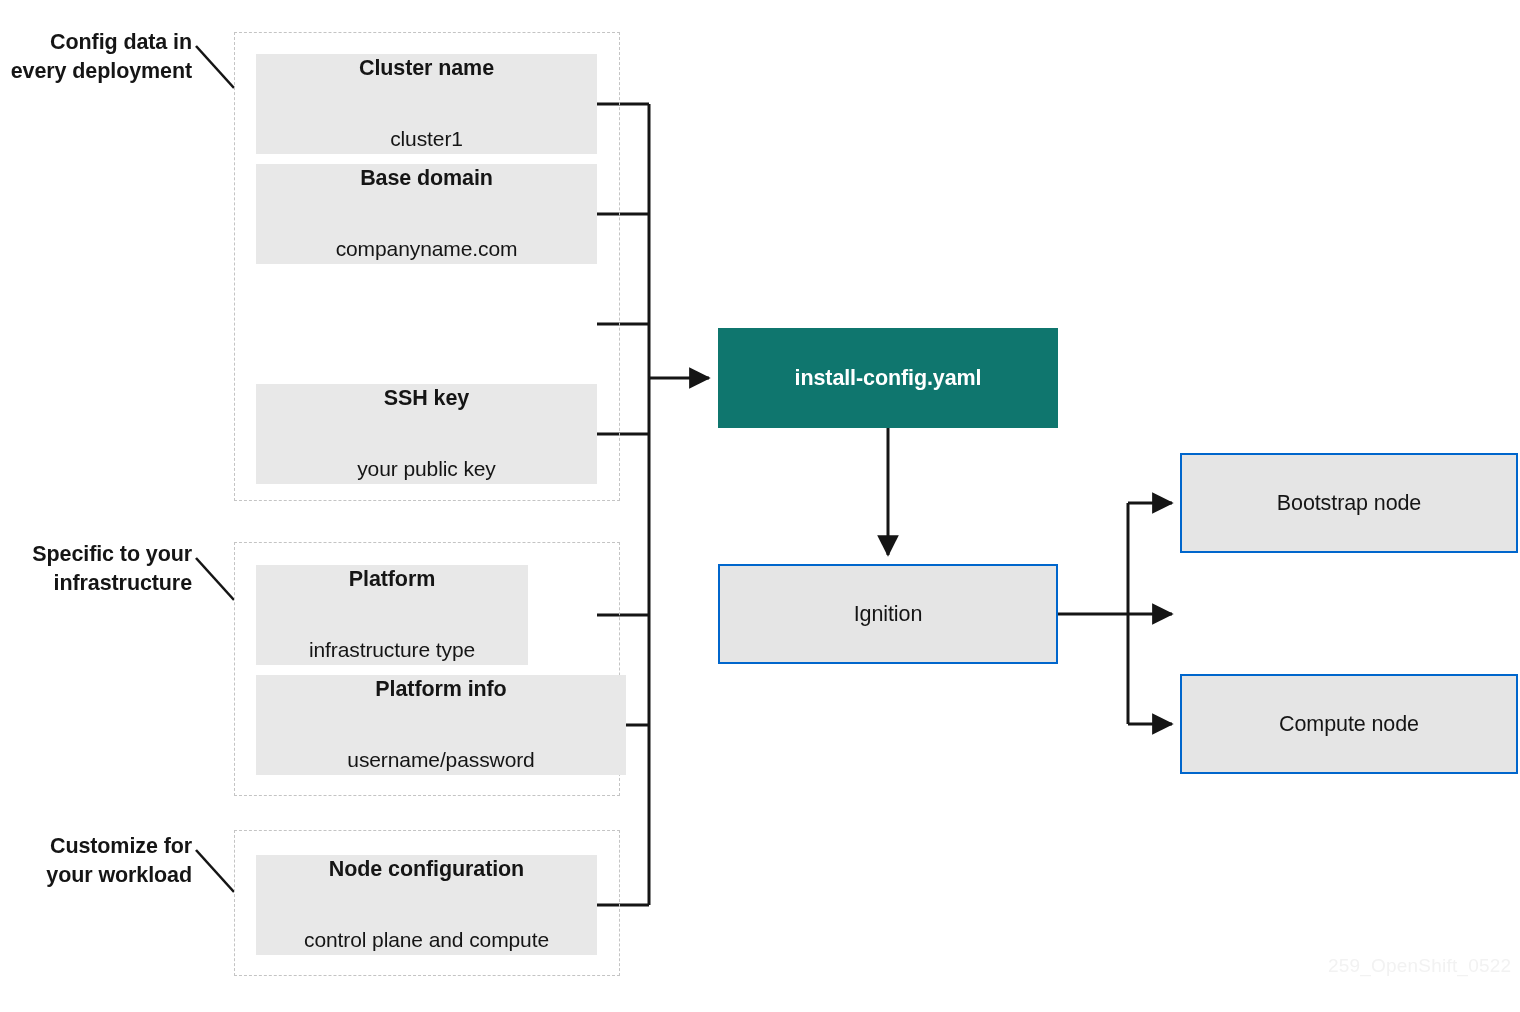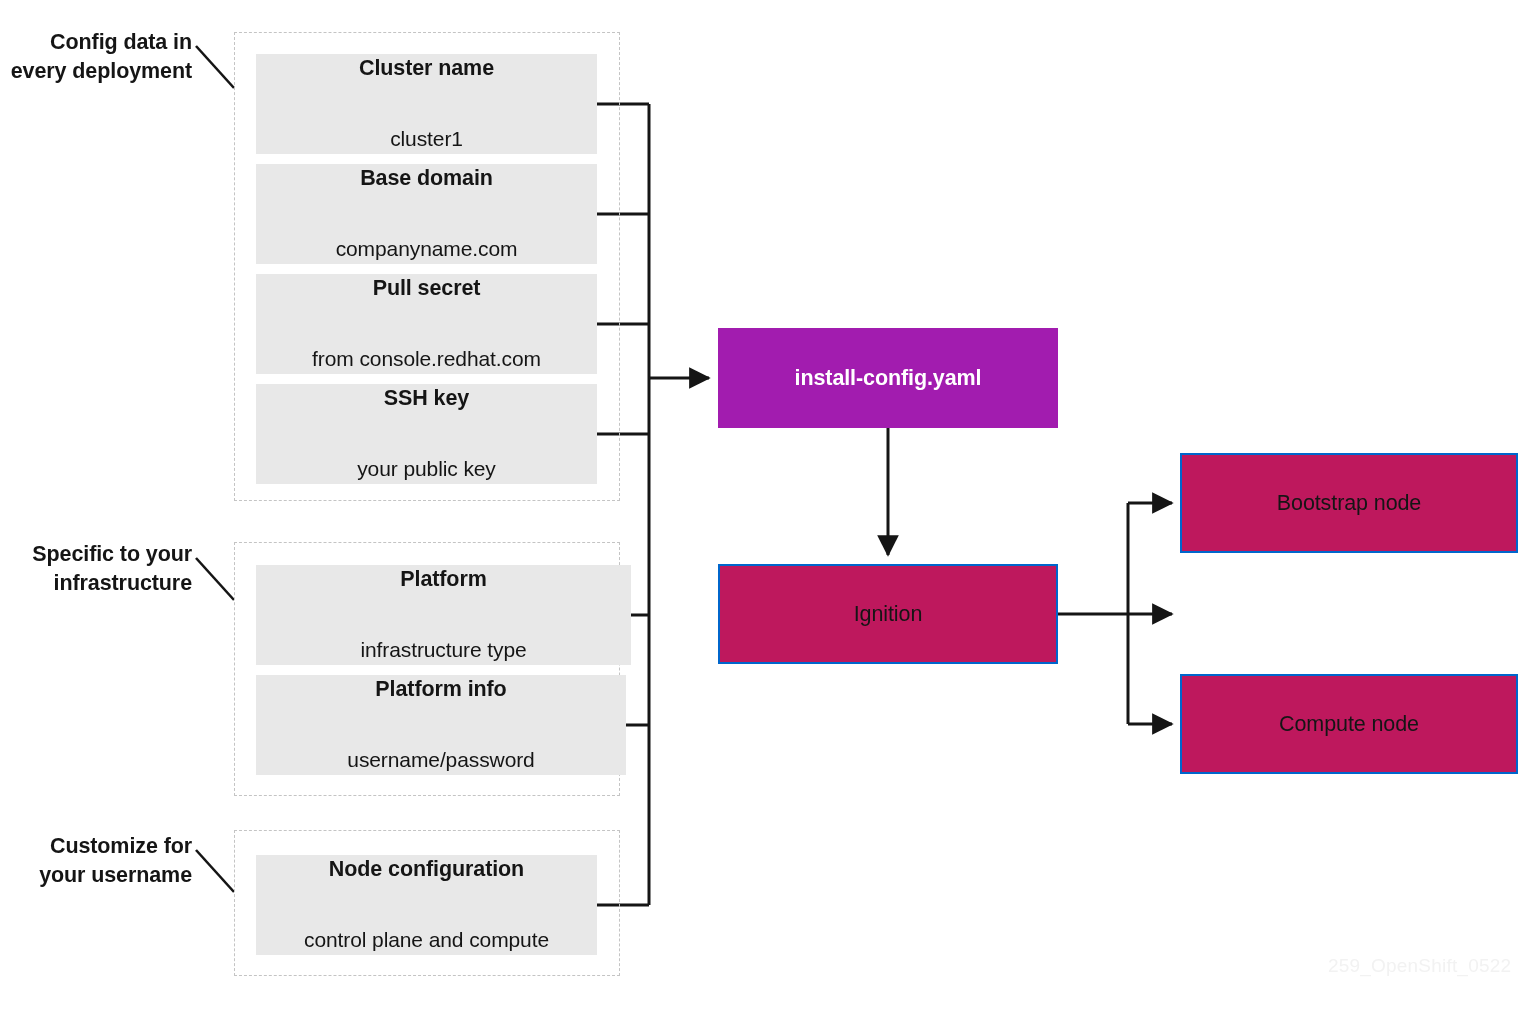--- a/index.html
+++ b/index.html
@@ -63,37 +63,37 @@
     font-size:21px;
     font-weight:normal;
     color:#151515;
     line-height:1.25;
     margin-top:9px;
     letter-spacing:-0.1px;
   }
   
   .box-filled{
     position:absolute;
-    background:#a21caf;
+    background:#0f766e;
     box-sizing:border-box;
     display:flex;
     align-items:center;
     justify-content:center;
     text-align:center;
   }
   .box-filled span{
     font-size:21.5px;
     font-weight:bold;
     color:#ffffff;
     letter-spacing:-0.1px;
   }
   
   .box-outline{
     position:absolute;
-    background:#be185d;
+    background:#e5e5e5;
     border:2.2px solid #0066cc;
     box-sizing:border-box;
     display:flex;
     align-items:center;
     justify-content:center;
     text-align:center;
   }
   .box-outline span{
     font-size:21.5px;
     font-weight:normal;
@@ -150,47 +150,43 @@
     <path d="M 196 850 L 234 892" stroke="#151515" stroke-width="2.6" fill="none"></path>
   </svg>
 
   <div class="group-label" style="left:0px; top:28px; width:192px;">Config data in
 every deployment</div>
 
   <div class="group-label" style="left:0px; top:540px; width:192px;">Specific to your
 infrastructure</div>
 
   <div class="group-label" style="left:0px; top:832px; width:192px;">Customize for
-your username</div>
+your workload</div>
 
   <div class="dashed-group" style="left:234px; top:32px; width:386px; height:469px;"></div>
   <div class="dashed-group" style="left:234px; top:542px; width:386px; height:254px;"></div>
   <div class="dashed-group" style="left:234px; top:830px; width:386px; height:146px;"></div>
 
   <div class="card" style="left:256px; top:54px; width:341px; height:100px;">
     <div class="card-title">Cluster name</div>
     <div class="card-sub">cluster1</div>
   </div>
 
   <div class="card" style="left:256px; top:164px; width:341px; height:100px;">
     <div class="card-title">Base domain</div>
     <div class="card-sub">companyname.com</div>
   </div>
 
-  <div class="card" style="left:256px; top:274px; width:341px; height:100px;">
-    <div class="card-title">Pull secret</div>
-    <div class="card-sub">from console.redhat.com</div>
-  </div>
 
   <div class="card" style="left:256px; top:384px; width:341px; height:100px;text-align:right;">
     <div class="card-title">SSH key</div>
     <div class="card-sub">your public key</div>
   </div>
 
-  <div class="card" style="left:256px; top:565px; width:375px; height:100px;">
+  <div class="card" style="left:256px; top:565px; width:272px; height:100px;">
     <div class="card-title">Platform</div>
     <div class="card-sub">infrastructure type</div>
   </div>
 
   <div class="card" style="left:256px; top:675px; width:370px; height:100px;">
     <div class="card-title">Platform info</div>
     <div class="card-sub">username/password</div>
   </div>
 
   <div class="card" style="left:256px; top:855px; width:341px; height:100px;">

